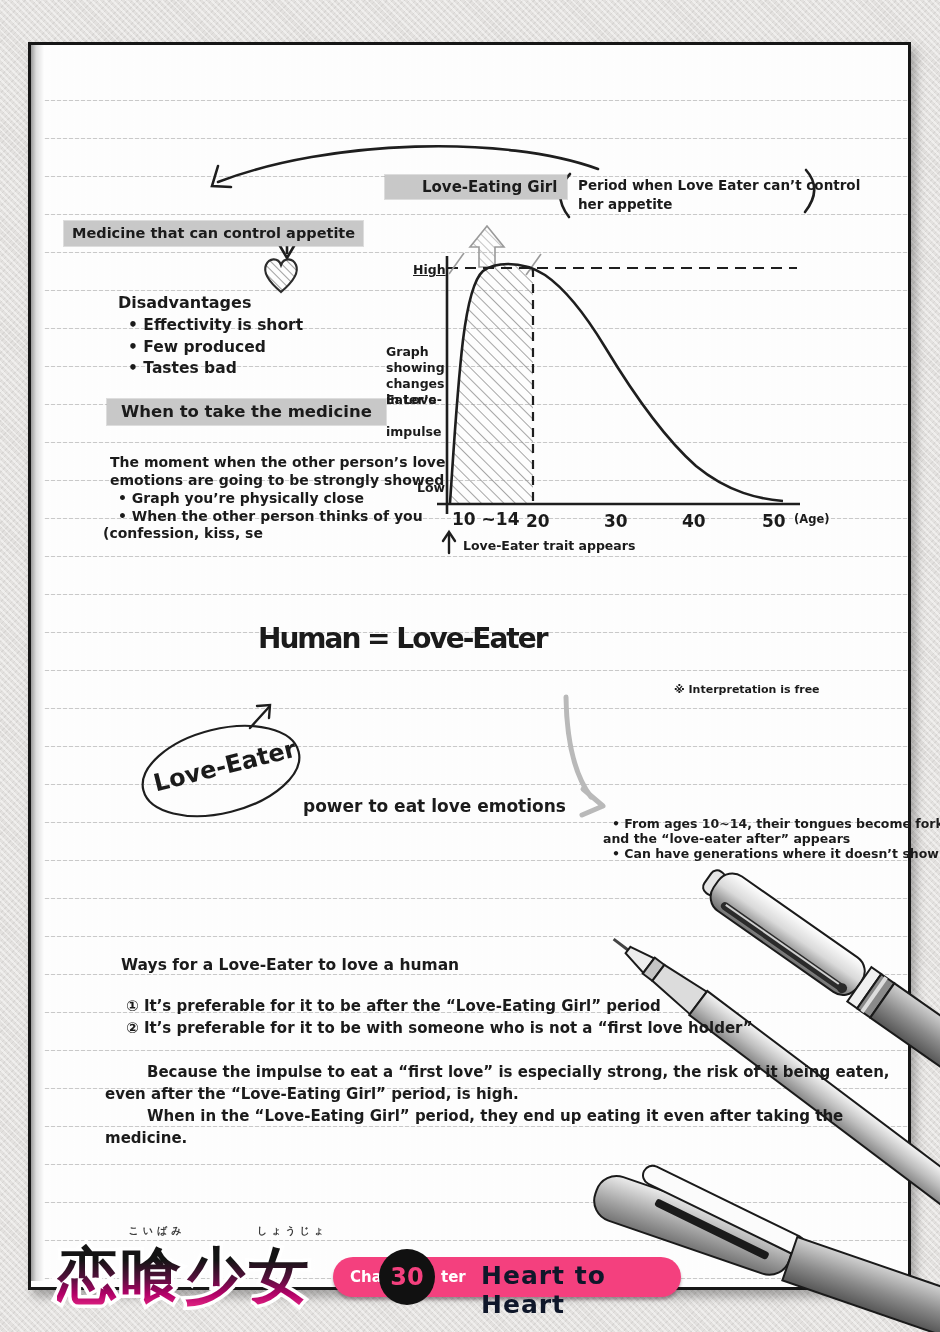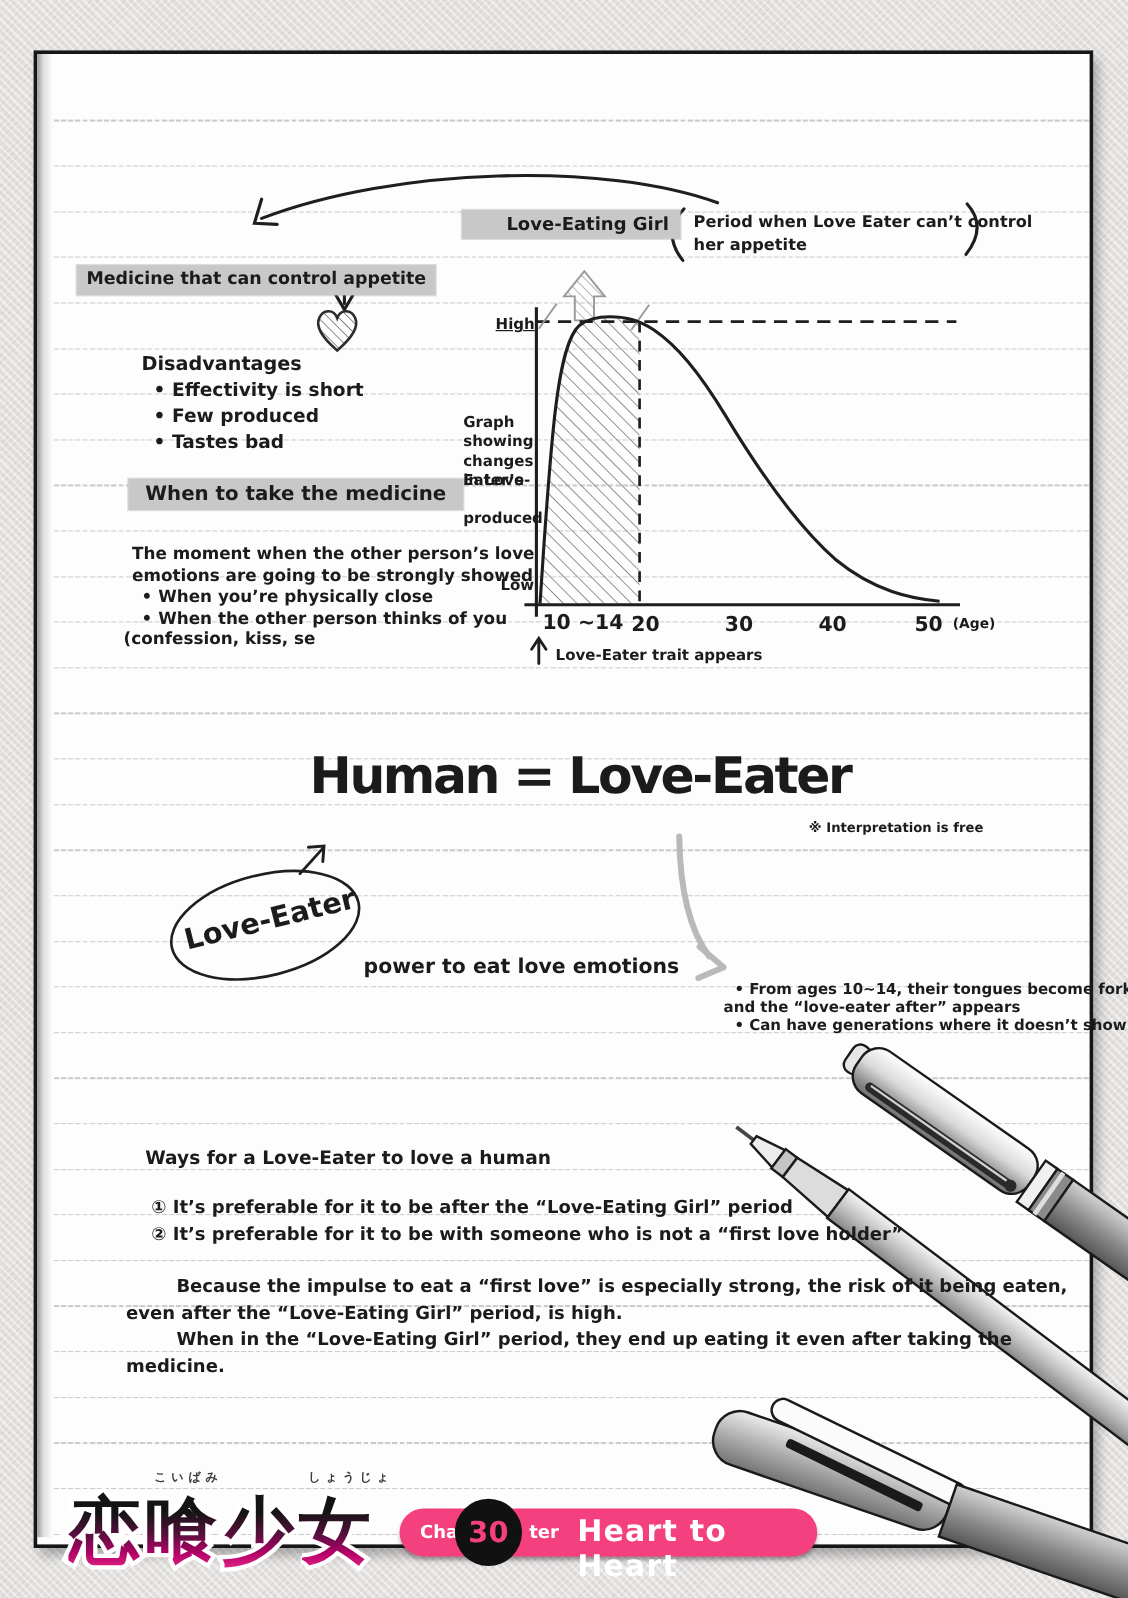--- a/index.html
+++ b/index.html
@@ -45,21 +45,21 @@
     position:absolute;left:333px;top:1257px;width:348px;height:40px;border-radius:20px;
     background:#f4407e;box-shadow:0 3px 3px rgba(60,30,40,.35);
   }
   .pill .chap{position:absolute;left:17px;top:11px;color:#fff;font-size:15px;font-weight:bold;}
   .pill .num-circle{
     position:absolute;left:46px;top:-8px;width:56px;height:56px;border-radius:50%;
     background:#111;display:flex;align-items:center;justify-content:center;
     color:#f4407e;font-size:24px;font-weight:bold;
   }
   .pill .ter{position:absolute;left:108px;top:11px;color:#fff;font-size:15px;font-weight:bold;}
-  .pill .ctitle{position:absolute;left:148px;top:4px;color:#ffffff;font-size:25px;font-weight:bold;letter-spacing:1px;}
+  .pill .ctitle{position:absolute;left:148px;top:4px;color:#0f172a;font-size:25px;font-weight:bold;letter-spacing:1px;}
 </style>
 </head>
 <body>
 
 <div class="page"></div>
 <div class="page-edge"></div>
 
 <svg class="overlay" width="940" height="1332" viewBox="0 0 940 1332">
   <defs>
     <pattern id="hatch" width="8" height="8" patternTransform="rotate(-45)" patternUnits="userSpaceOnUse">
@@ -185,43 +185,43 @@
   <div class="txt hl" style="left:64px;top:221px;font-size:14.5px;padding:4px 8px;">Medicine that can control appetite</div>
 
   <div class="txt" style="left:118px;top:293px;font-size:16px;">Disadvantages</div>
   <div class="txt" style="left:128px;top:316px;font-size:15.5px;">• Effectivity is short</div>
   <div class="txt" style="left:128px;top:338px;font-size:15.5px;">• Few produced</div>
   <div class="txt" style="left:128px;top:359px;font-size:15.5px;">• Tastes bad</div>
 
   <div class="txt hl" style="left:107px;top:399px;font-size:16.5px;padding:3px 14px;">When to take the medicine</div>
   <div class="txt" style="left:110px;top:454px;font-size:14px;">The moment when the other person’s love</div>
   <div class="txt" style="left:110px;top:472px;font-size:14px;">emotions are going to be strongly showed</div>
-  <div class="txt" style="left:118px;top:490px;font-size:14px;">• When you’re physically close</div>
+  <div class="txt" style="left:118px;top:490px;font-size:14px;">• Graph you’re physically close</div>
   <div class="txt" style="left:118px;top:508px;font-size:14px;">• When the other person thinks of you</div>
   <div class="txt" style="left:103px;top:525px;font-size:14px;">(confession, kiss, se</div>
 
   <div class="txt sm" style="left:386px;top:344px;line-height:16px;">Graph</div>
   <div class="txt sm" style="left:386px;top:360px;line-height:16px;">showing</div>
   <div class="txt sm" style="left:386px;top:376px;line-height:16px;">changes</div>
   <div class="txt sm" style="left:386px;top:392px;line-height:16px;">in Love-</div>
   <div class="txt sm" style="left:386px;top:392px;line-height:16px;">Eater’s</div>
-  <div class="txt sm" style="left:386px;top:424px;line-height:16px;">produced</div>
+  <div class="txt sm" style="left:386px;top:424px;line-height:16px;">impulse</div>
 
   <div class="txt sm" style="left:413px;top:262px;text-decoration:underline;">High</div>
   <div class="txt sm" style="left:417px;top:480px;">Low</div>
 
   <div class="txt" style="left:452px;top:509px;font-size:17px;">10 ~14</div>
   <div class="txt" style="left:526px;top:511px;font-size:17px;">20</div>
   <div class="txt" style="left:604px;top:511px;font-size:17px;">30</div>
   <div class="txt" style="left:682px;top:511px;font-size:17px;">40</div>
   <div class="txt" style="left:762px;top:511px;font-size:17px;">50</div>
   <div class="txt" style="left:794px;top:513px;font-size:11.5px;">(Age)</div>
   <div class="txt sm" style="left:463px;top:538px;">Love-Eater trait appears</div>
 
-  <div class="txt" style="left:258px;top:622px;font-size:42px;letter-spacing:-2px;">Human = Love-Eater</div>
+  <div class="txt" style="left:258px;top:622px;font-size:28px;letter-spacing:-2px;">Human = Love-Eater</div>
   <div class="txt" style="left:674px;top:683px;font-size:11px;">※ Interpretation is free</div>
 
   <div class="txt" style="left:145px;top:752px;width:160px;text-align:center;font-size:24px;transform:rotate(-14deg);">Love-Eater</div>
   <div class="txt" style="left:303px;top:796px;font-size:17px;">power to eat love emotions</div>
 
   <div class="txt sm" style="left:612px;top:816px;line-height:15.5px;">• From ages 10~14, their tongues become forked</div>
   <div class="txt sm" style="left:603px;top:831px;line-height:15.5px;">and the “love-eater after” appears</div>
   <div class="txt sm" style="left:612px;top:846px;line-height:15.5px;">• Can have generations where it doesn’t show</div>
 
   <div class="txt" style="left:121px;top:956px;font-size:15.5px;">Ways for a Love-Eater to love a human</div>

